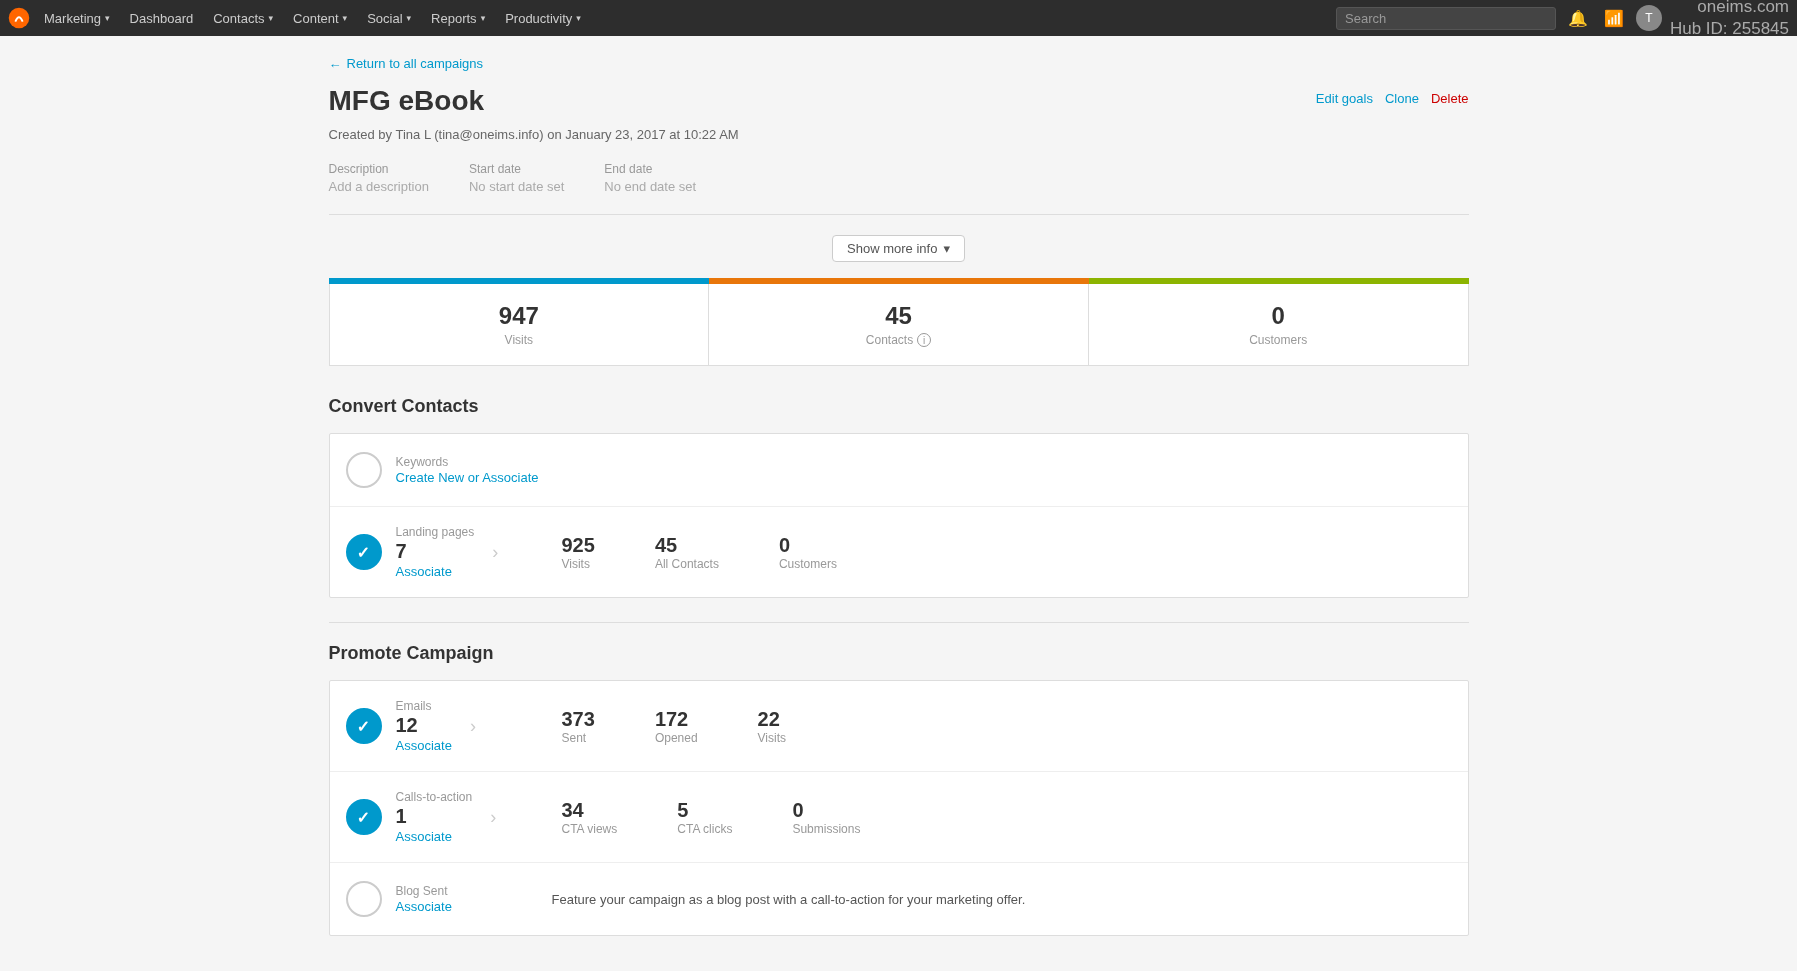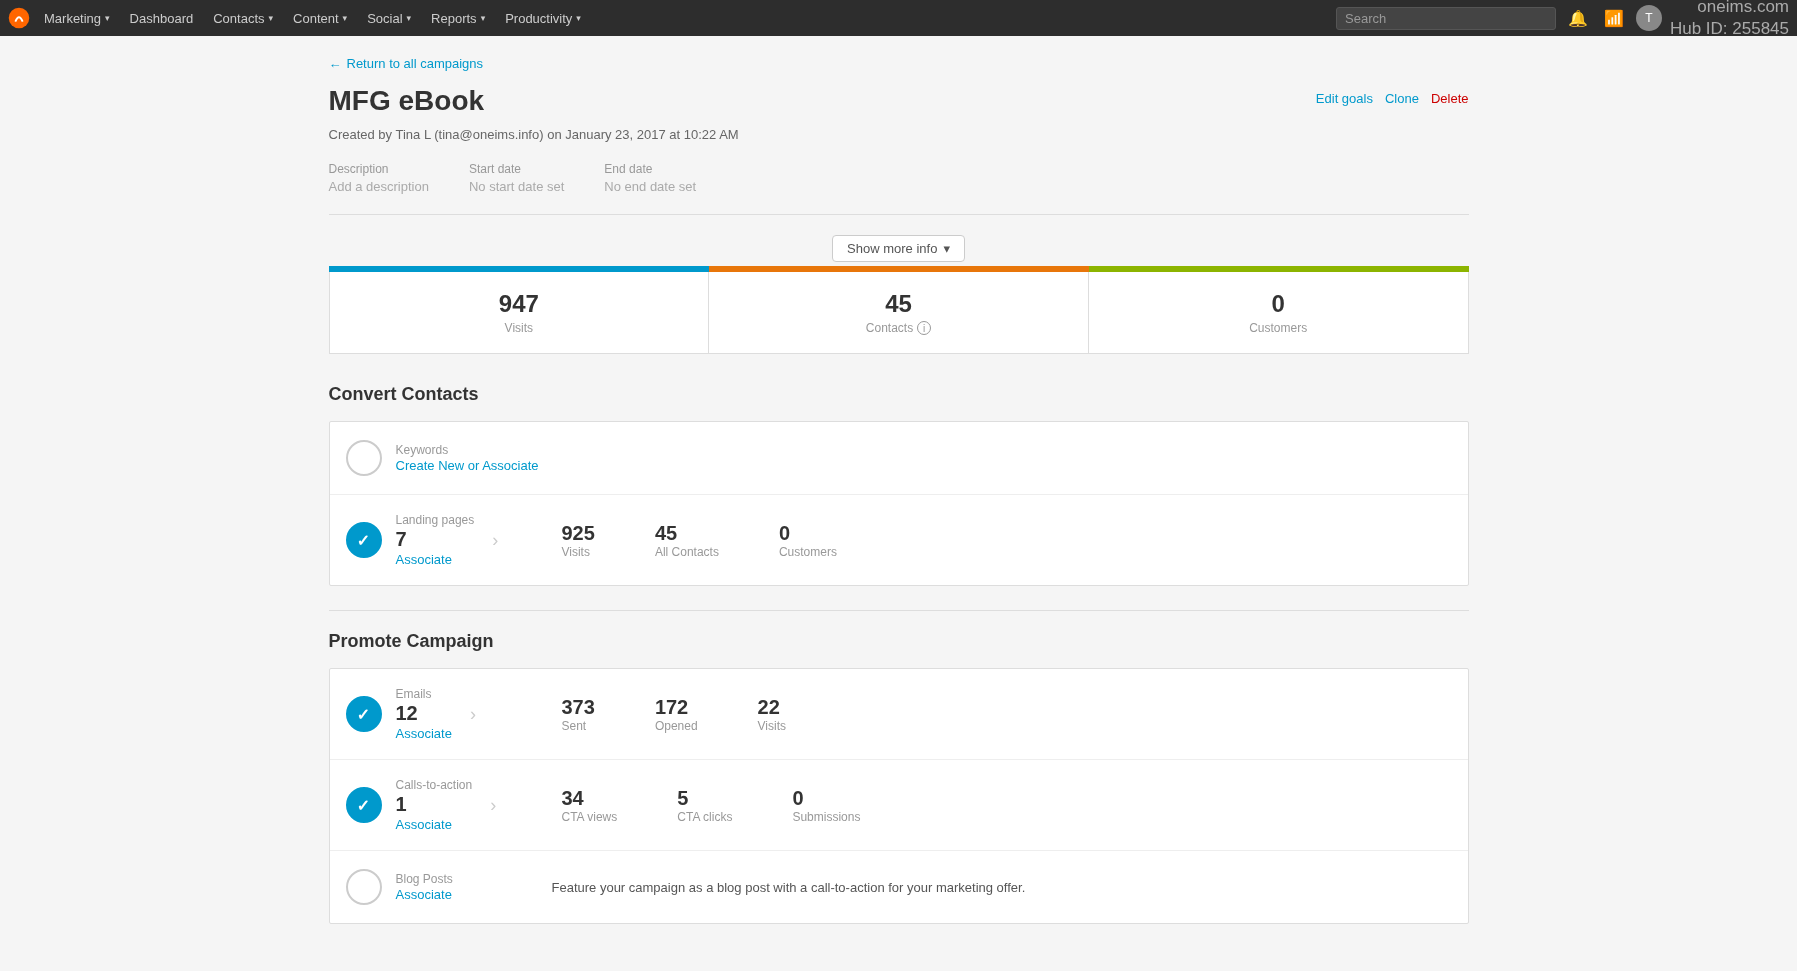--- a/index.html
+++ b/index.html
@@ -144,21 +144,21 @@
     .divider-line {
       border: none;
       border-top: 1px solid #ddd;
       margin: 20px 0;
     }
 
     .show-more-btn {
       display: flex;
       align-items: center;
       justify-content: center;
-      margin: 10px auto 4px;
+      margin: 10px auto 16px;
     }
     .show-more-btn button {
       background: #fff;
       border: 1px solid #ccc;
       border-radius: 4px;
       padding: 5px 14px;
       font-size: 13px;
       color: #555;
       cursor: pointer;
       display: flex;
@@ -542,21 +542,21 @@
             <div class="row-stat-number">0</div>
             <div class="row-stat-label">Submissions</div>
           </div>
         </div>
       </div>
 
       <div class="section-row">
         <div class="row-left">
           <div class="check-circle unchecked"></div>
           <div class="row-item-info">
-            <div class="row-item-type">Blog Posts</div>
+            <div class="row-item-type">Blog Sent</div>
             <a class="row-item-link">Associate</a>
           </div>
         </div>
         <div class="row-description">Feature your campaign as a blog post with a call-to-action for your marketing offer.</div>
       </div>
 
     </div>
   </div>
 
 </div>

